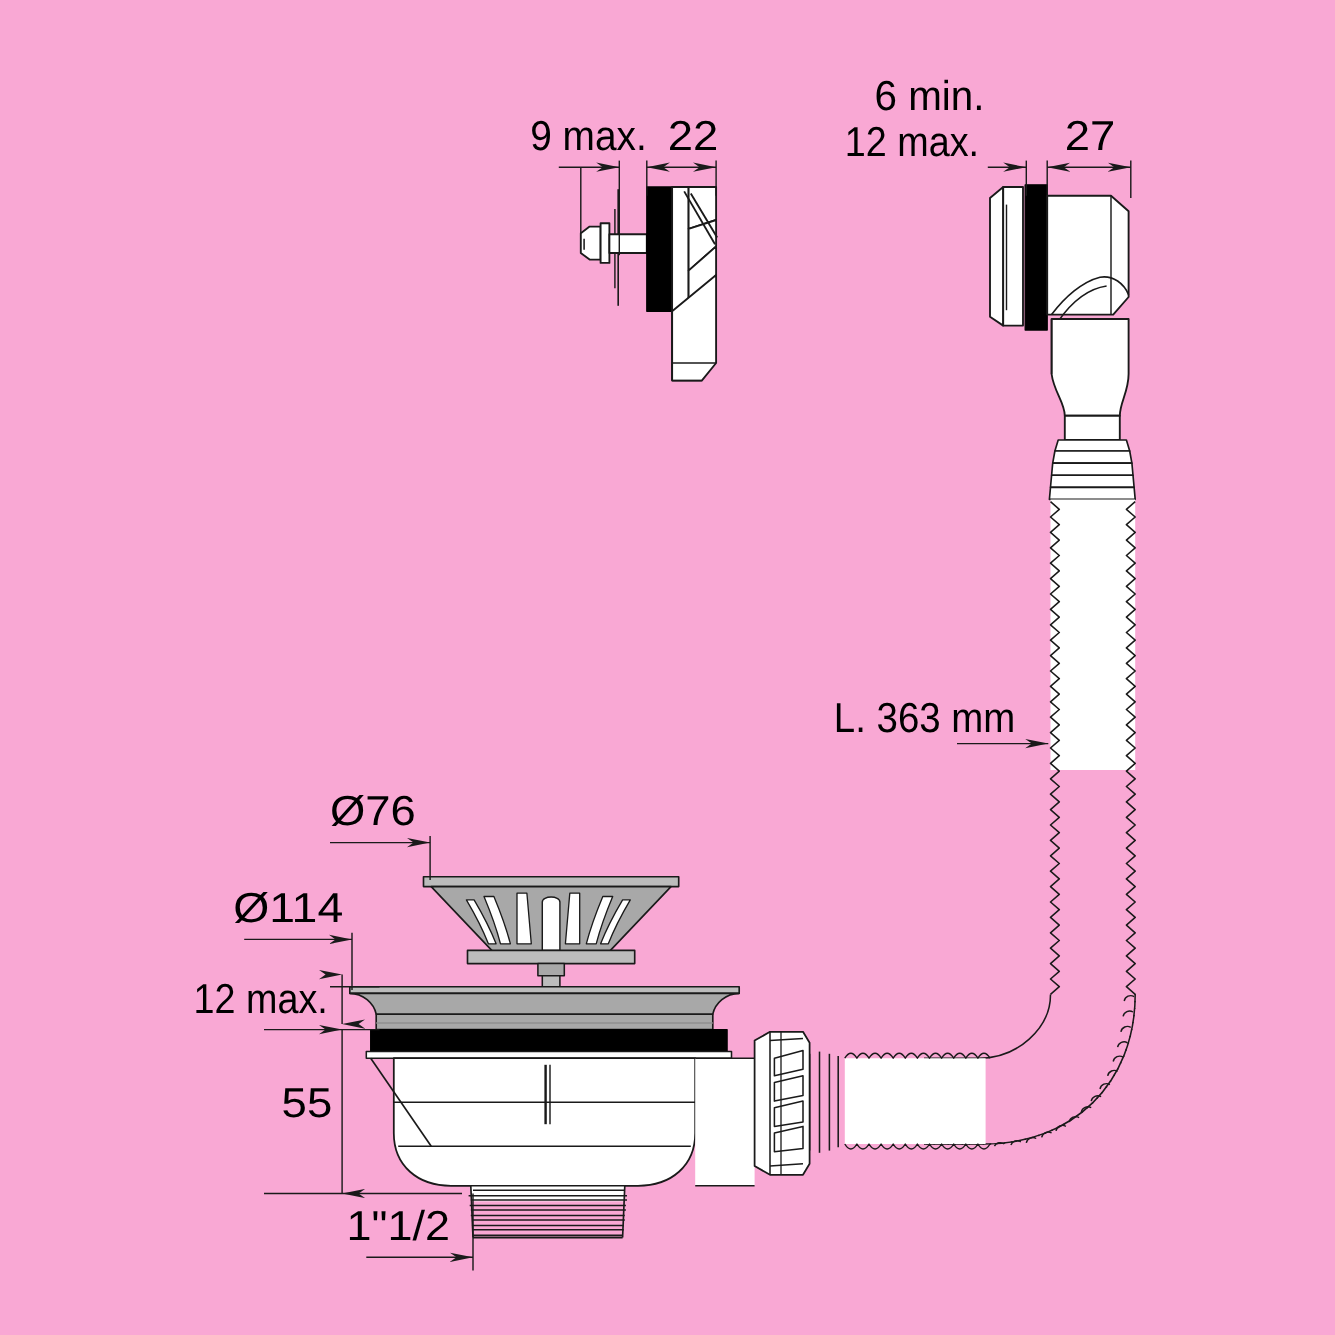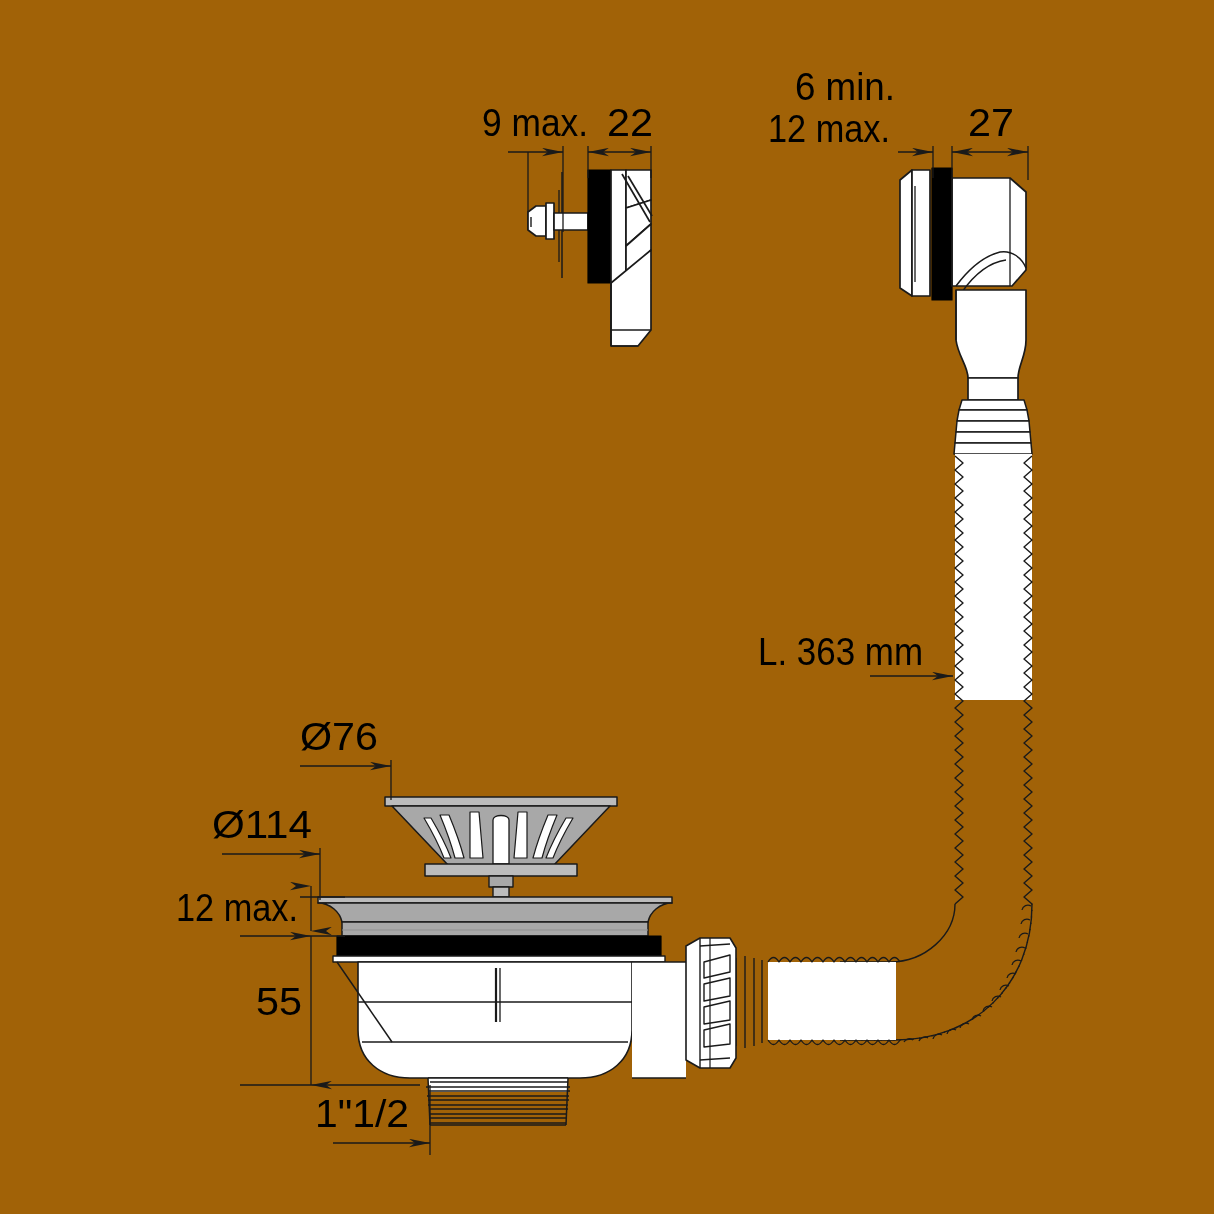--- a/index.html
+++ b/index.html
@@ -29,21 +29,21 @@
   }
   .dim-text {
     font-family: "Liberation Sans", sans-serif;
     font-weight: 400;
     fill: #000000;
   }
 </style>
 </head>
 <body style="background: rgb(255, 255, 255);">
 
-<div id="drawing-root" style="background: #a16207;">
+<div id="drawing-root" style="background: #f9a8d4;">
 
   <svg class="sheet" viewBox="0 0 1214 1214" xmlns="http://www.w3.org/2000/svg">
 
     <defs>
 
       <marker id="arrR" markerWidth="22" markerHeight="9" refX="21" refY="4.5" orient="auto" markerUnits="userSpaceOnUse">
         <path d="M0,0.3 L21,4.5 L0,8.7 L6,4.5 Z" fill="#1a1a1a"></path>
       </marker>
       <marker id="arrL" markerWidth="22" markerHeight="9" refX="1" refY="4.5" orient="auto" markerUnits="userSpaceOnUse">
         <path d="M22,0.3 L1,4.5 L22,8.7 L16,4.5 Z" fill="#1a1a1a"></path>

